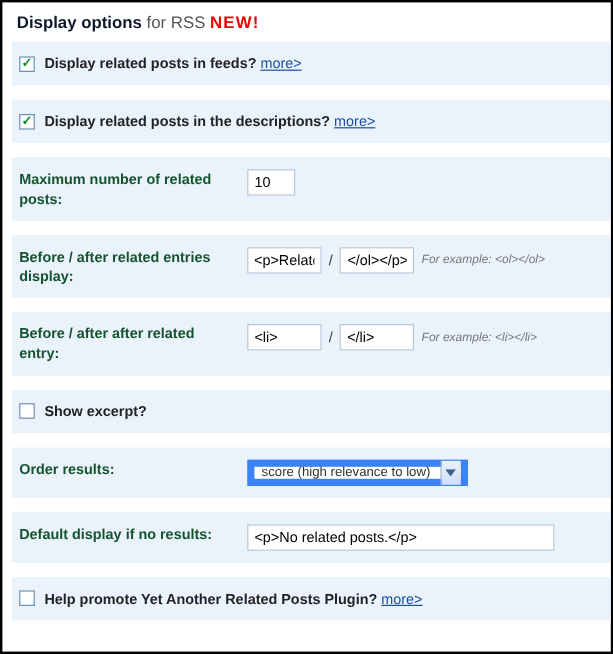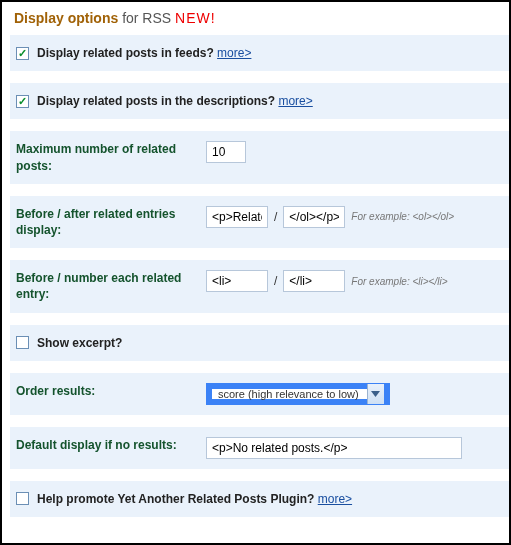--- a/index.html
+++ b/index.html
@@ -18,25 +18,25 @@
     overflow: hidden;
     background: #fff;
   }
   .inner {
     padding: 8px 0 0 8px;
   }
   .section-title {
     font-size: 14px;
     margin: 0 0 8px 4px;
   }
-  .section-title .bold { font-weight: bold; color: #a16207; }
+  .section-title .bold { font-weight: bold; color: #0f172a; }
   .section-title .for { color: #555; font-weight: normal; }
   .section-title .new {
     color: #e00;
-    font-weight: normal;
+    font-weight: bold;
     letter-spacing: 1px;
   }
   .row {
     background: #eaf2fb;
     border-top: 1px solid #fff;
     border-bottom: 1px solid #fff;
     padding: 10px 10px 10px 6px;
     display: flex;
     align-items: flex-start;
     gap: 8px;
@@ -171,21 +171,21 @@
       <div class="field-group">
         <input type="text" class="txt-med" value="&lt;p&gt;Related p" style="">
         <span class="slash">/</span>
         <input type="text" class="txt-med" value="&lt;/ol&gt;&lt;/p&gt;" style="">
         <span class="example">For example: &lt;ol&gt;&lt;/ol&gt;</span>
       </div>
     </div>
     <div class="gap"></div>
 
     <div class="row">
-      <div class="lbl">Before / number each related entry:</div>
+      <div class="lbl">Before / after after related entry:</div>
       <div class="field-group">
         <input type="text" class="txt-med" value="&lt;li&gt;" style="">
         <span class="slash">/</span>
         <input type="text" class="txt-med" value="&lt;/li&gt;" style="">
         <span class="example">For example: &lt;li&gt;&lt;/li&gt;</span>
       </div>
     </div>
     <div class="gap"></div>
 
     <div class="row check-row">

